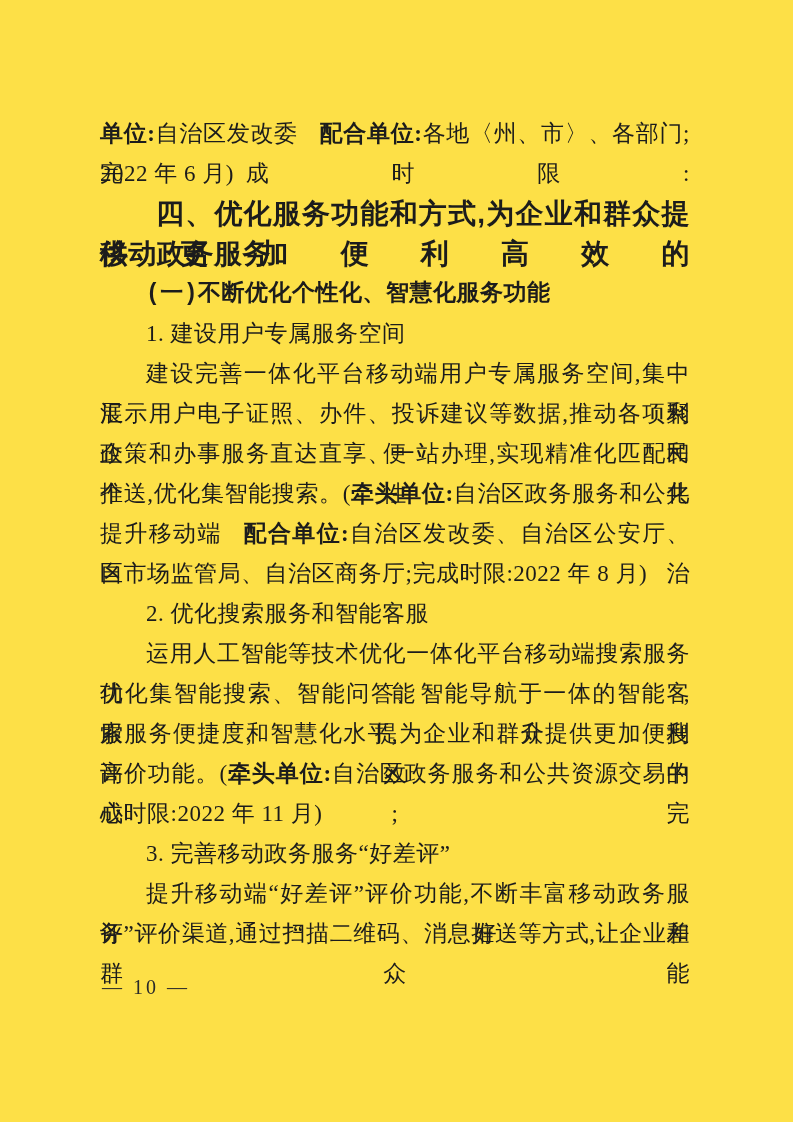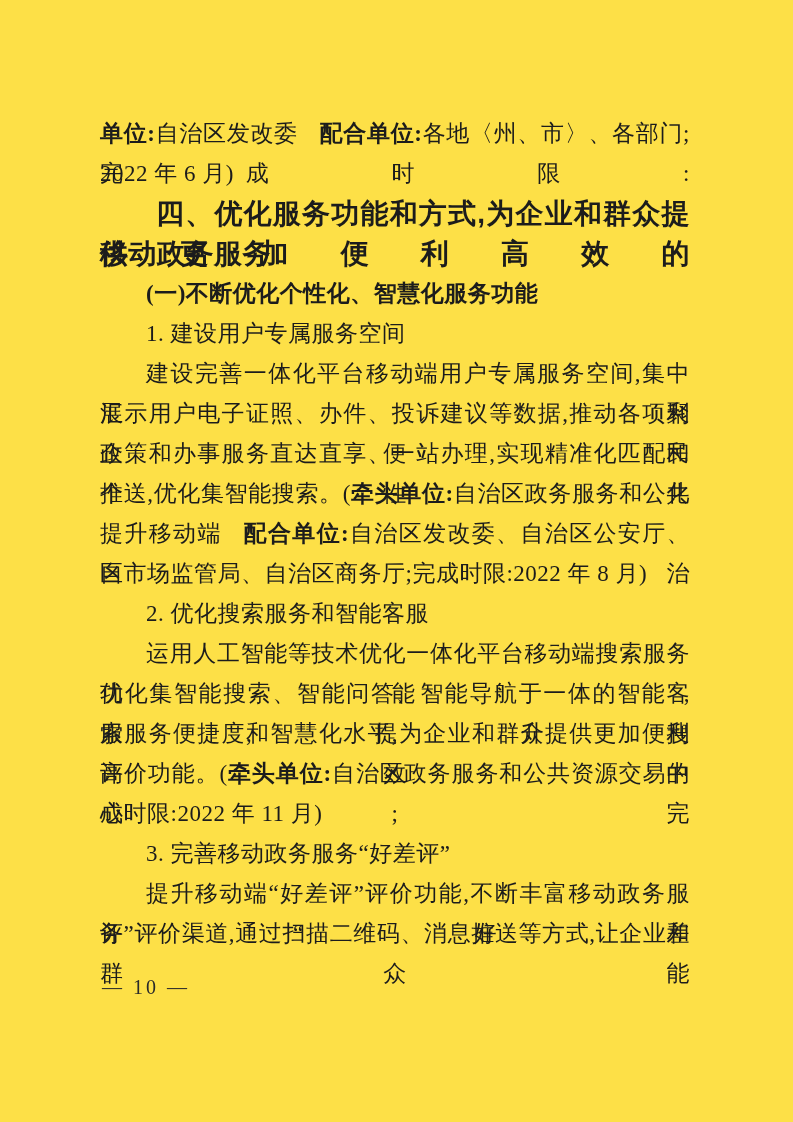--- a/index.html
+++ b/index.html
@@ -36,21 +36,21 @@
   }
   
   .ind { text-indent: 2em; }
   
   .hd {
     font-family: "Liberation Sans", "DejaVu Sans", sans-serif;
     font-weight: bold;
     font-size: 28px;
   }
   
-  .kai { font-weight: 600; }
+  .kai { font-weight: 600; font-family: Liberation Mono, monospace; }
   
   .b { font-weight: bold; }
   
   .gap { margin-left: 0.95em; }
   .footer {
     position: absolute;
     left: 102px; top: 976px;
     font-size: 20px;
     letter-spacing: 3px;
     color: #2a2a2a;

